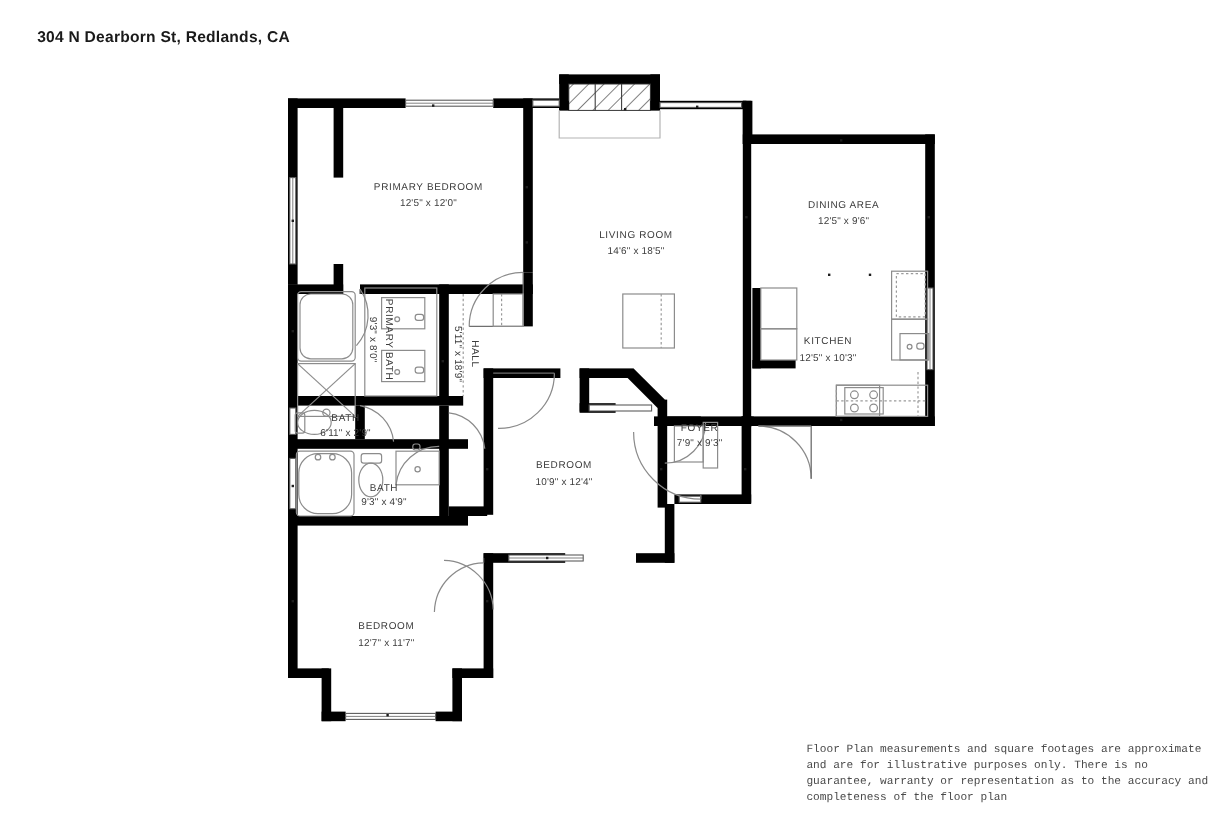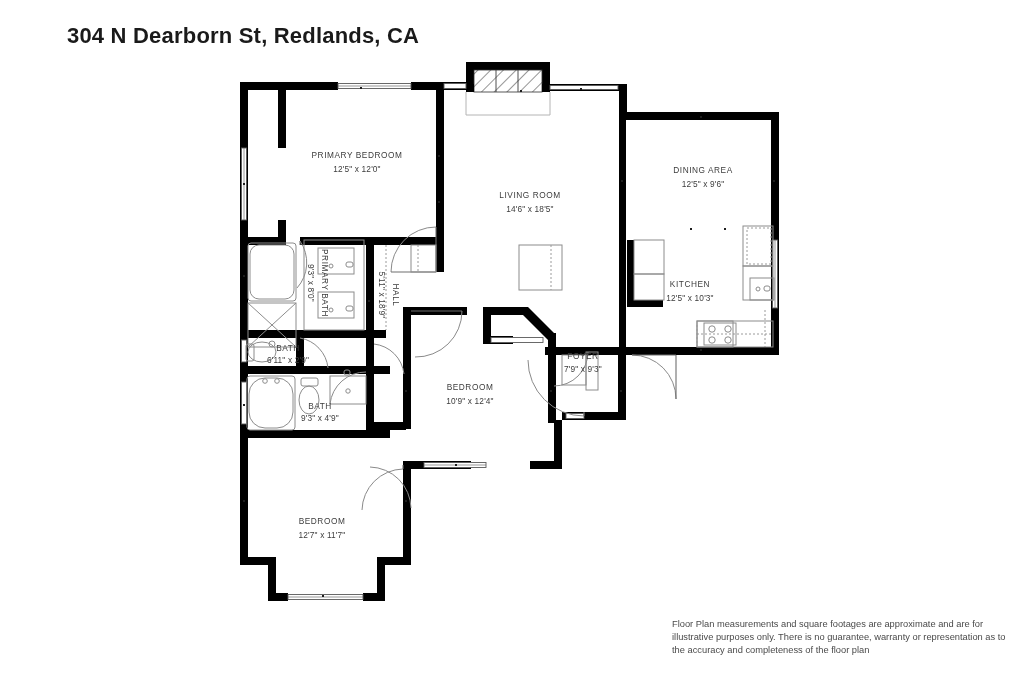--- a/index.html
+++ b/index.html
@@ -12,43 +12,42 @@
     width: 1024px;
     height: 683px;
     position: relative;
     font-family: "Liberation Sans", sans-serif;
     overflow: hidden;
   }
   #page-title {
     position: absolute;
     left: 31px;
     top: 23px;
-    font-size: 22px;
+    font-size: 13px;
     font-weight: bold;
     color: #1a1a1a;
     letter-spacing: 0.2px;
     white-space: nowrap;
-    margin-left: 36px;
   }
   #floorplan-canvas {
     position: absolute;
     left: 0;
     top: 0;
     width: 1024px;
     height: 683px;
   }
   #disclaimer {
     position: absolute;
     left: 672px;
     top: 618px;
     width: 336px;
     font-size: 9.3px;
     line-height: 13.2px;
     color: #4a4a4a;
-    font-family: Liberation Sans, sans-serif;
+    font-family: Liberation Mono, monospace;
   }
   .rm-name {
     font-family: "Liberation Sans", sans-serif;
     font-size: 8.3px;
     fill: #3c3c3c;
     letter-spacing: 0.55px;
     text-anchor: middle;
   }
   .rm-dim {
     font-family: "Liberation Sans", sans-serif;

